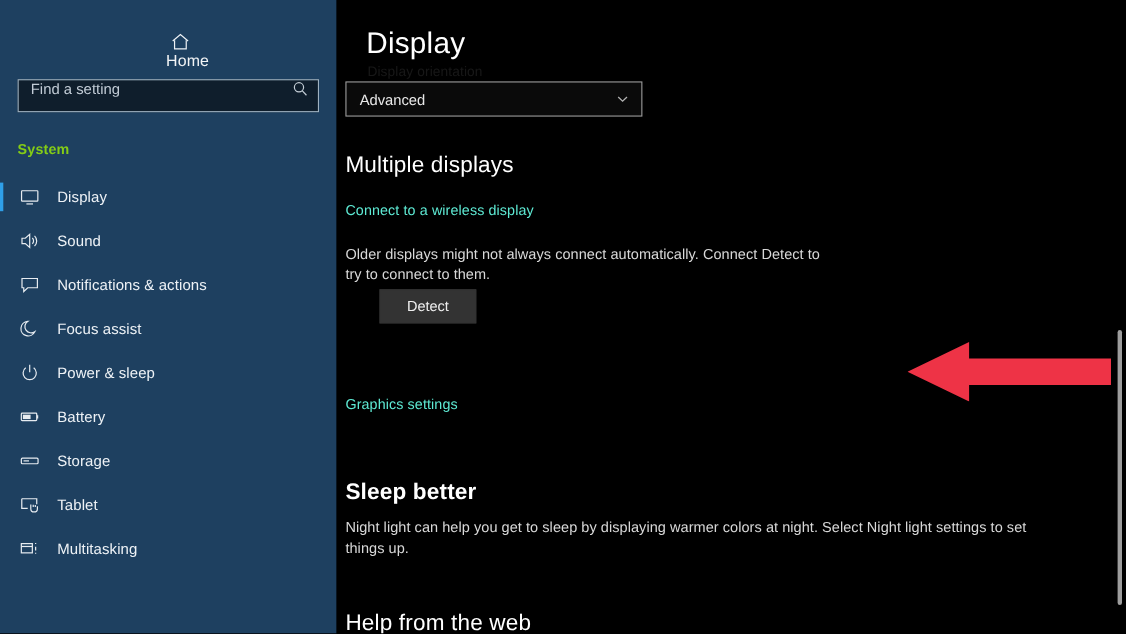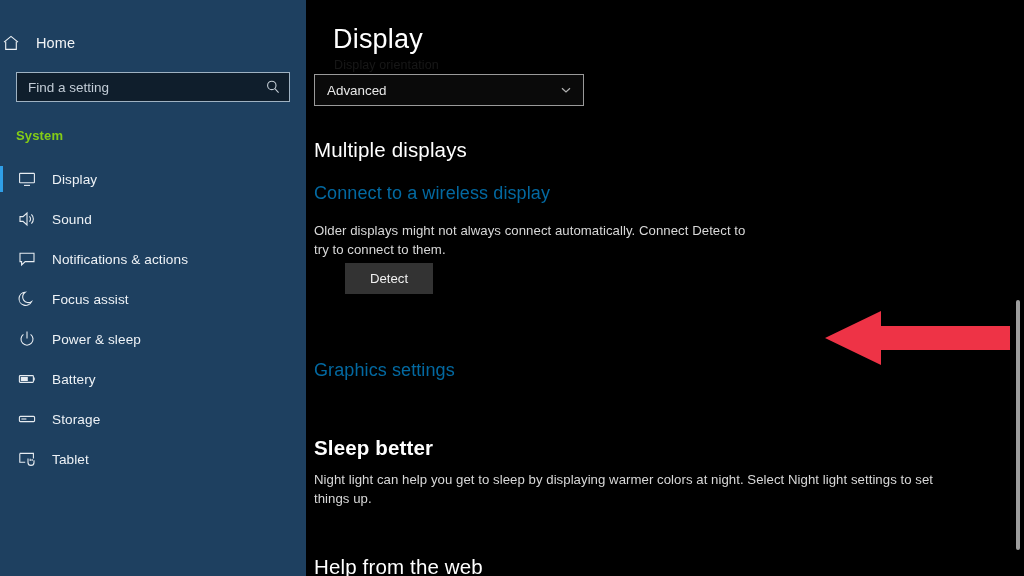--- a/index.html
+++ b/index.html
@@ -29,38 +29,39 @@
     background: #1e4060;
     flex: 0 0 306px;
     overflow: hidden;
   }
 
   .home-row {
     display: flex;
     align-items: center;
     height: 30px;
     margin-top: 28px;
-    padding-left: 0;
+    padding-left: 21px;
     cursor: default;
+    flex-direction: column;
   }
   .home-row .ico { width: 22px; height: 22px; display: flex; align-items: center; justify-content: center; }
   .home-row .lbl {
     margin-left: 14px;
     color: #f2f4f6;
     font-size: 14.5px;
     letter-spacing: .1px;
   }
 
   .search-wrap {
     margin: 14px 16px 0 16px;
     height: 30px;
     background: #0f1e2c;
     border: 1px solid #9fb2c2;
     display: flex;
-    align-items: center;
+    align-items: flex-start;
     padding: 0 8px 0 11px;
     gap: 40px;
   }
   .search-wrap input {
     flex: 1;
     background: transparent;
     border: none;
     outline: none;
     color: #cfd8e0;
     font-size: 13.5px;
@@ -158,22 +159,22 @@
     font-size: 20.5px;
     font-weight: normal;
     letter-spacing: .15px;
   }
   .h2.multi { left: 8px; top: 138px; }
   .h2.sleep { left: 8px; top: 436px; font-weight: bold; }
   .h2.help  { left: 8px; top: 555px; }
 
   .link {
     position: absolute;
-    color: #0369a1;
-    font-size: 18px;
+    color: #5eead4;
+    font-size: 13px;
     letter-spacing: .1px;
     cursor: pointer;
     text-decoration: none;
   }
   .link.wireless { left: 8px; top: 183px; }
   .link.advanced { left: 8px; top: 322px; }
   .link.graphics { left: 8px; top: 360px; }
 
   .body-text {
     position: absolute;
@@ -330,20 +331,30 @@
         <span class="ico">
           <svg width="20" height="20" viewBox="0 0 20 20" fill="none" stroke="#eef2f6" stroke-width="1.1">
             <path d="M2.8 4.4 H16.4 V9.4"></path>
             <path d="M2.8 4.4 V13.2 H8.2"></path>
             <path d="M11 9.6 V13.4 M11 13.4 A3 3 0 0 0 17 13.4 V11.2 M13.2 12 V9.8 M15.1 12 V10"></path>
           </svg>
         </span>
         <span class="lbl">Tablet</span>
       </div>
 
+      <div class="nav-item">
+        <span class="ico">
+          <svg width="20" height="20" viewBox="0 0 20 20" fill="none" stroke="#eef2f6" stroke-width="1.1">
+            <rect x="2.4" y="5.2" width="10" height="8.4"></rect>
+            <path d="M2.4 7.8 H12.4"></path>
+            <path d="M15.4 4.6 V5.6 M15.4 8 V11.4 M15.4 13.4 V14.4"></path>
+          </svg>
+        </span>
+        <span class="lbl">Multitasking</span>
+      </div>
 
     </div>
   </div>
 
   <div id="main">
 
     <div class="page-title">Display</div>
 
     <div class="faint-label">Display orientation</div>
 

